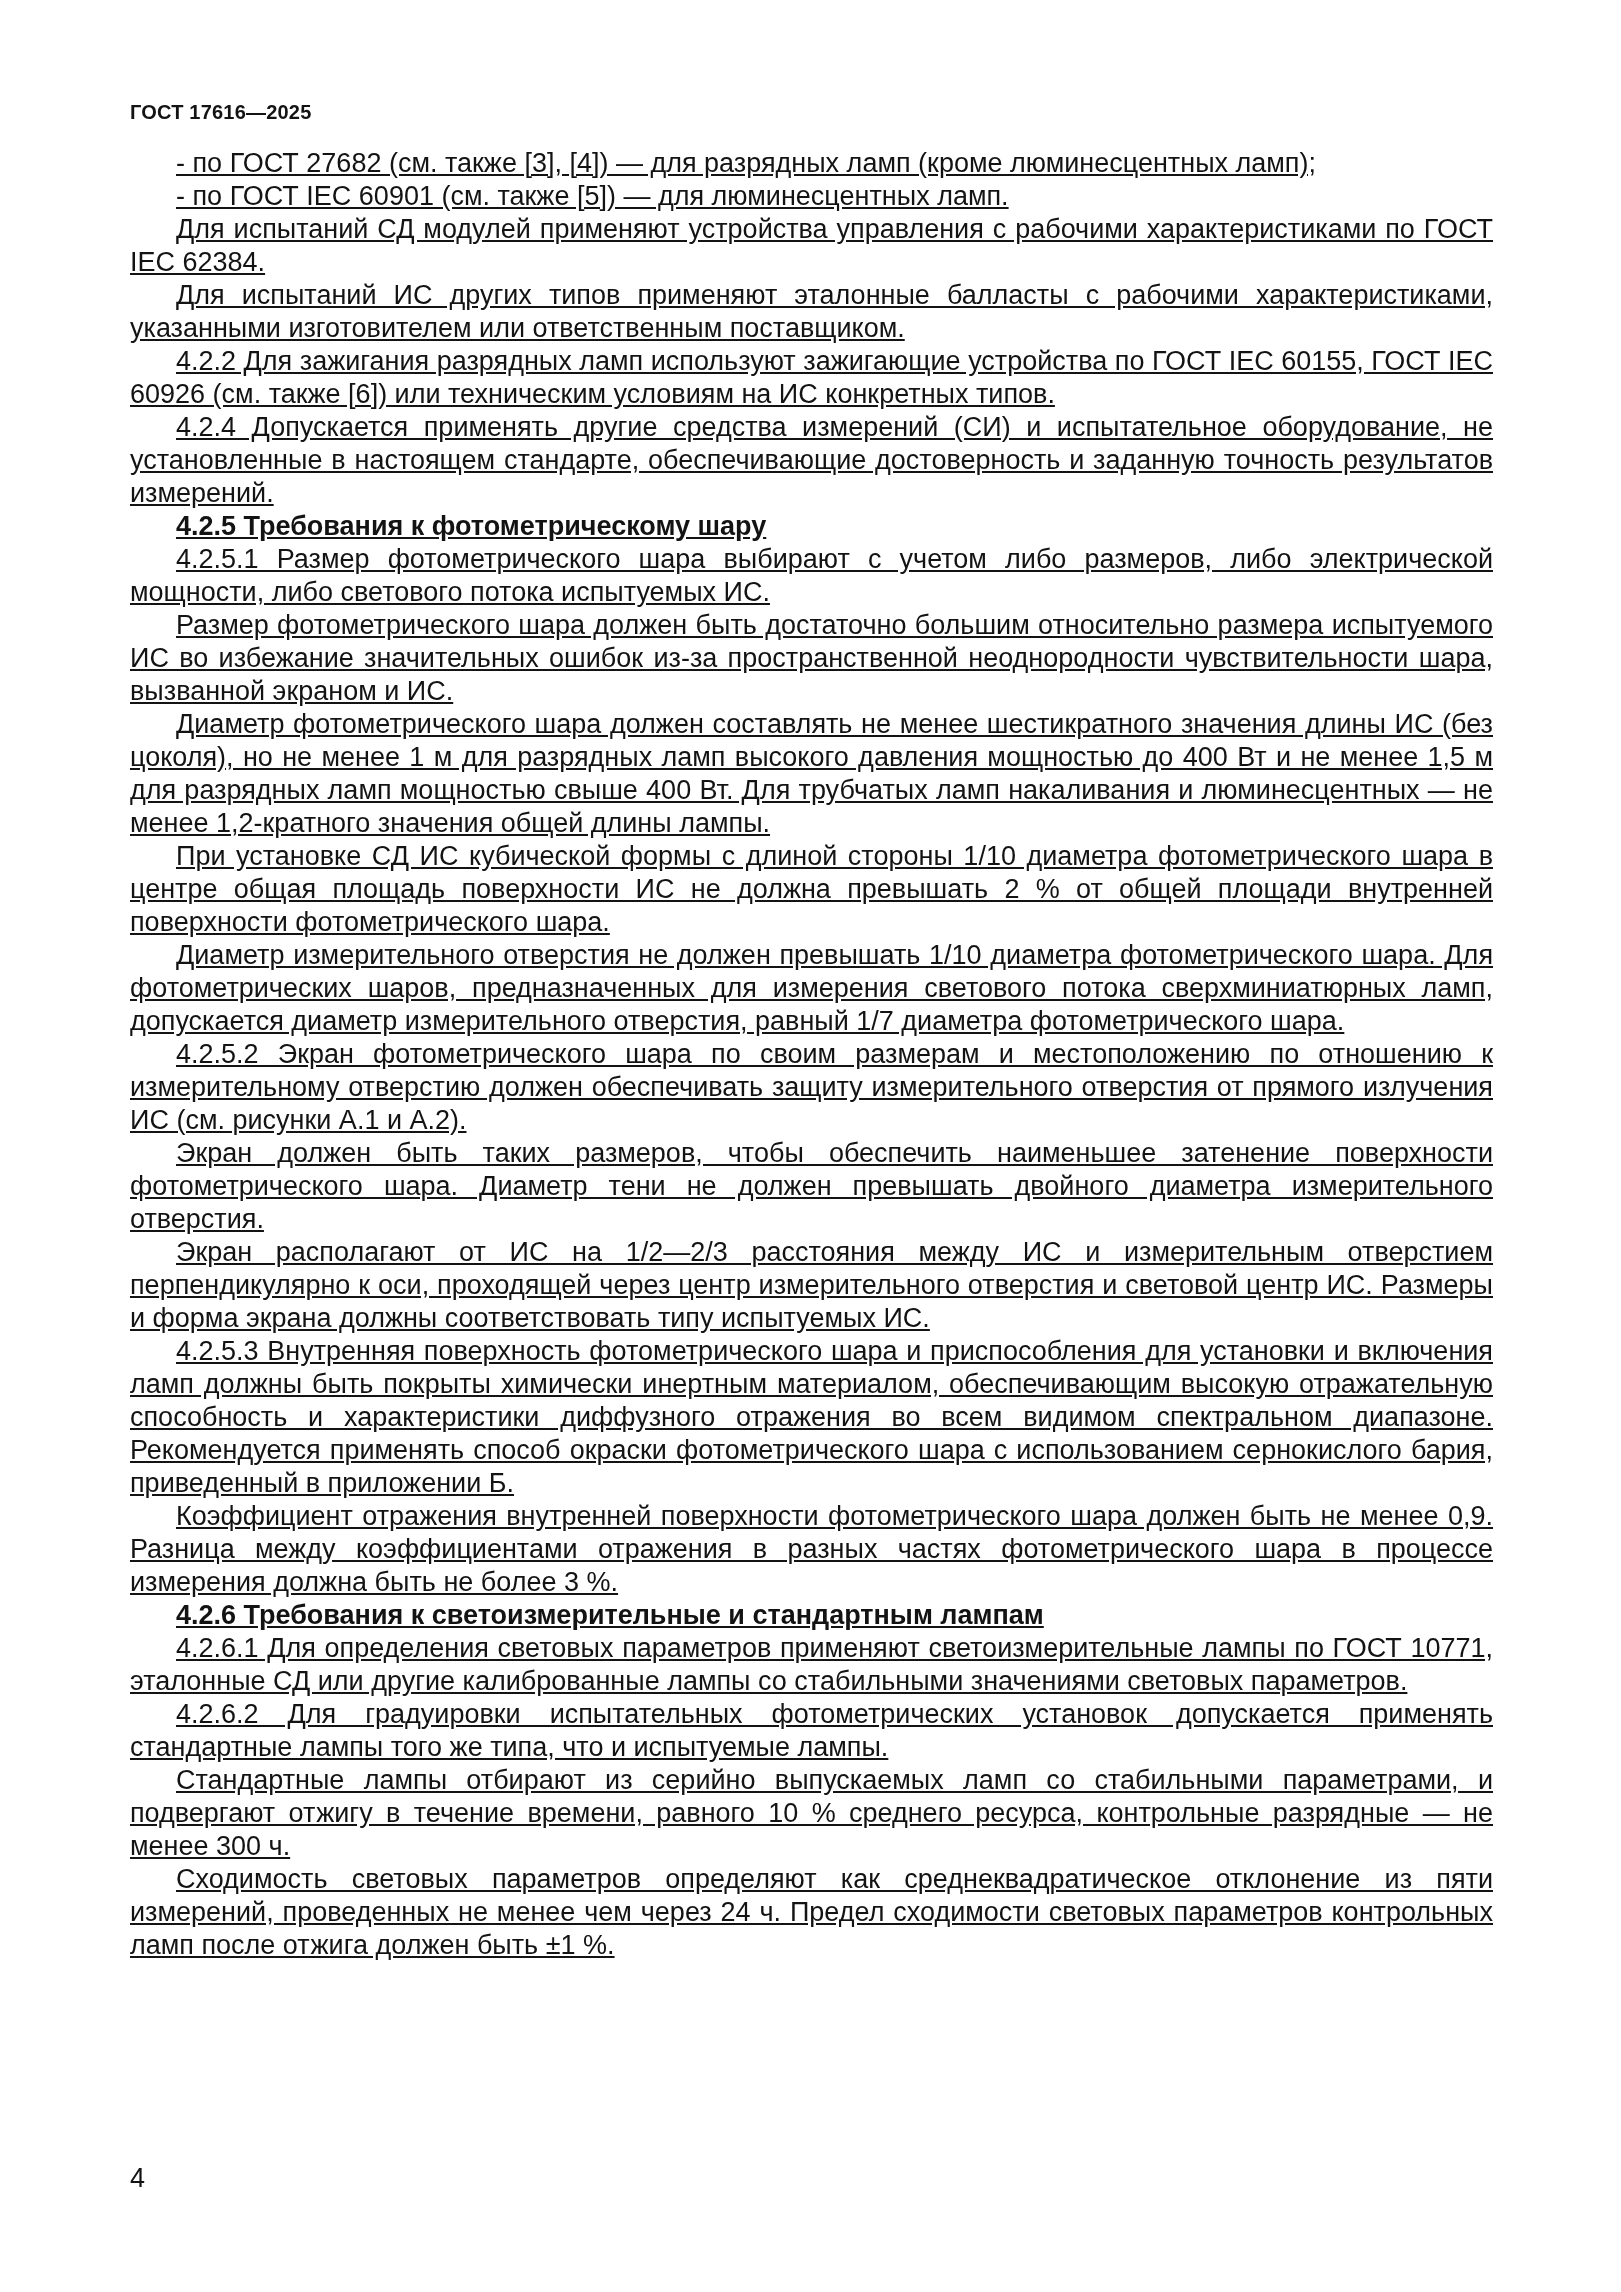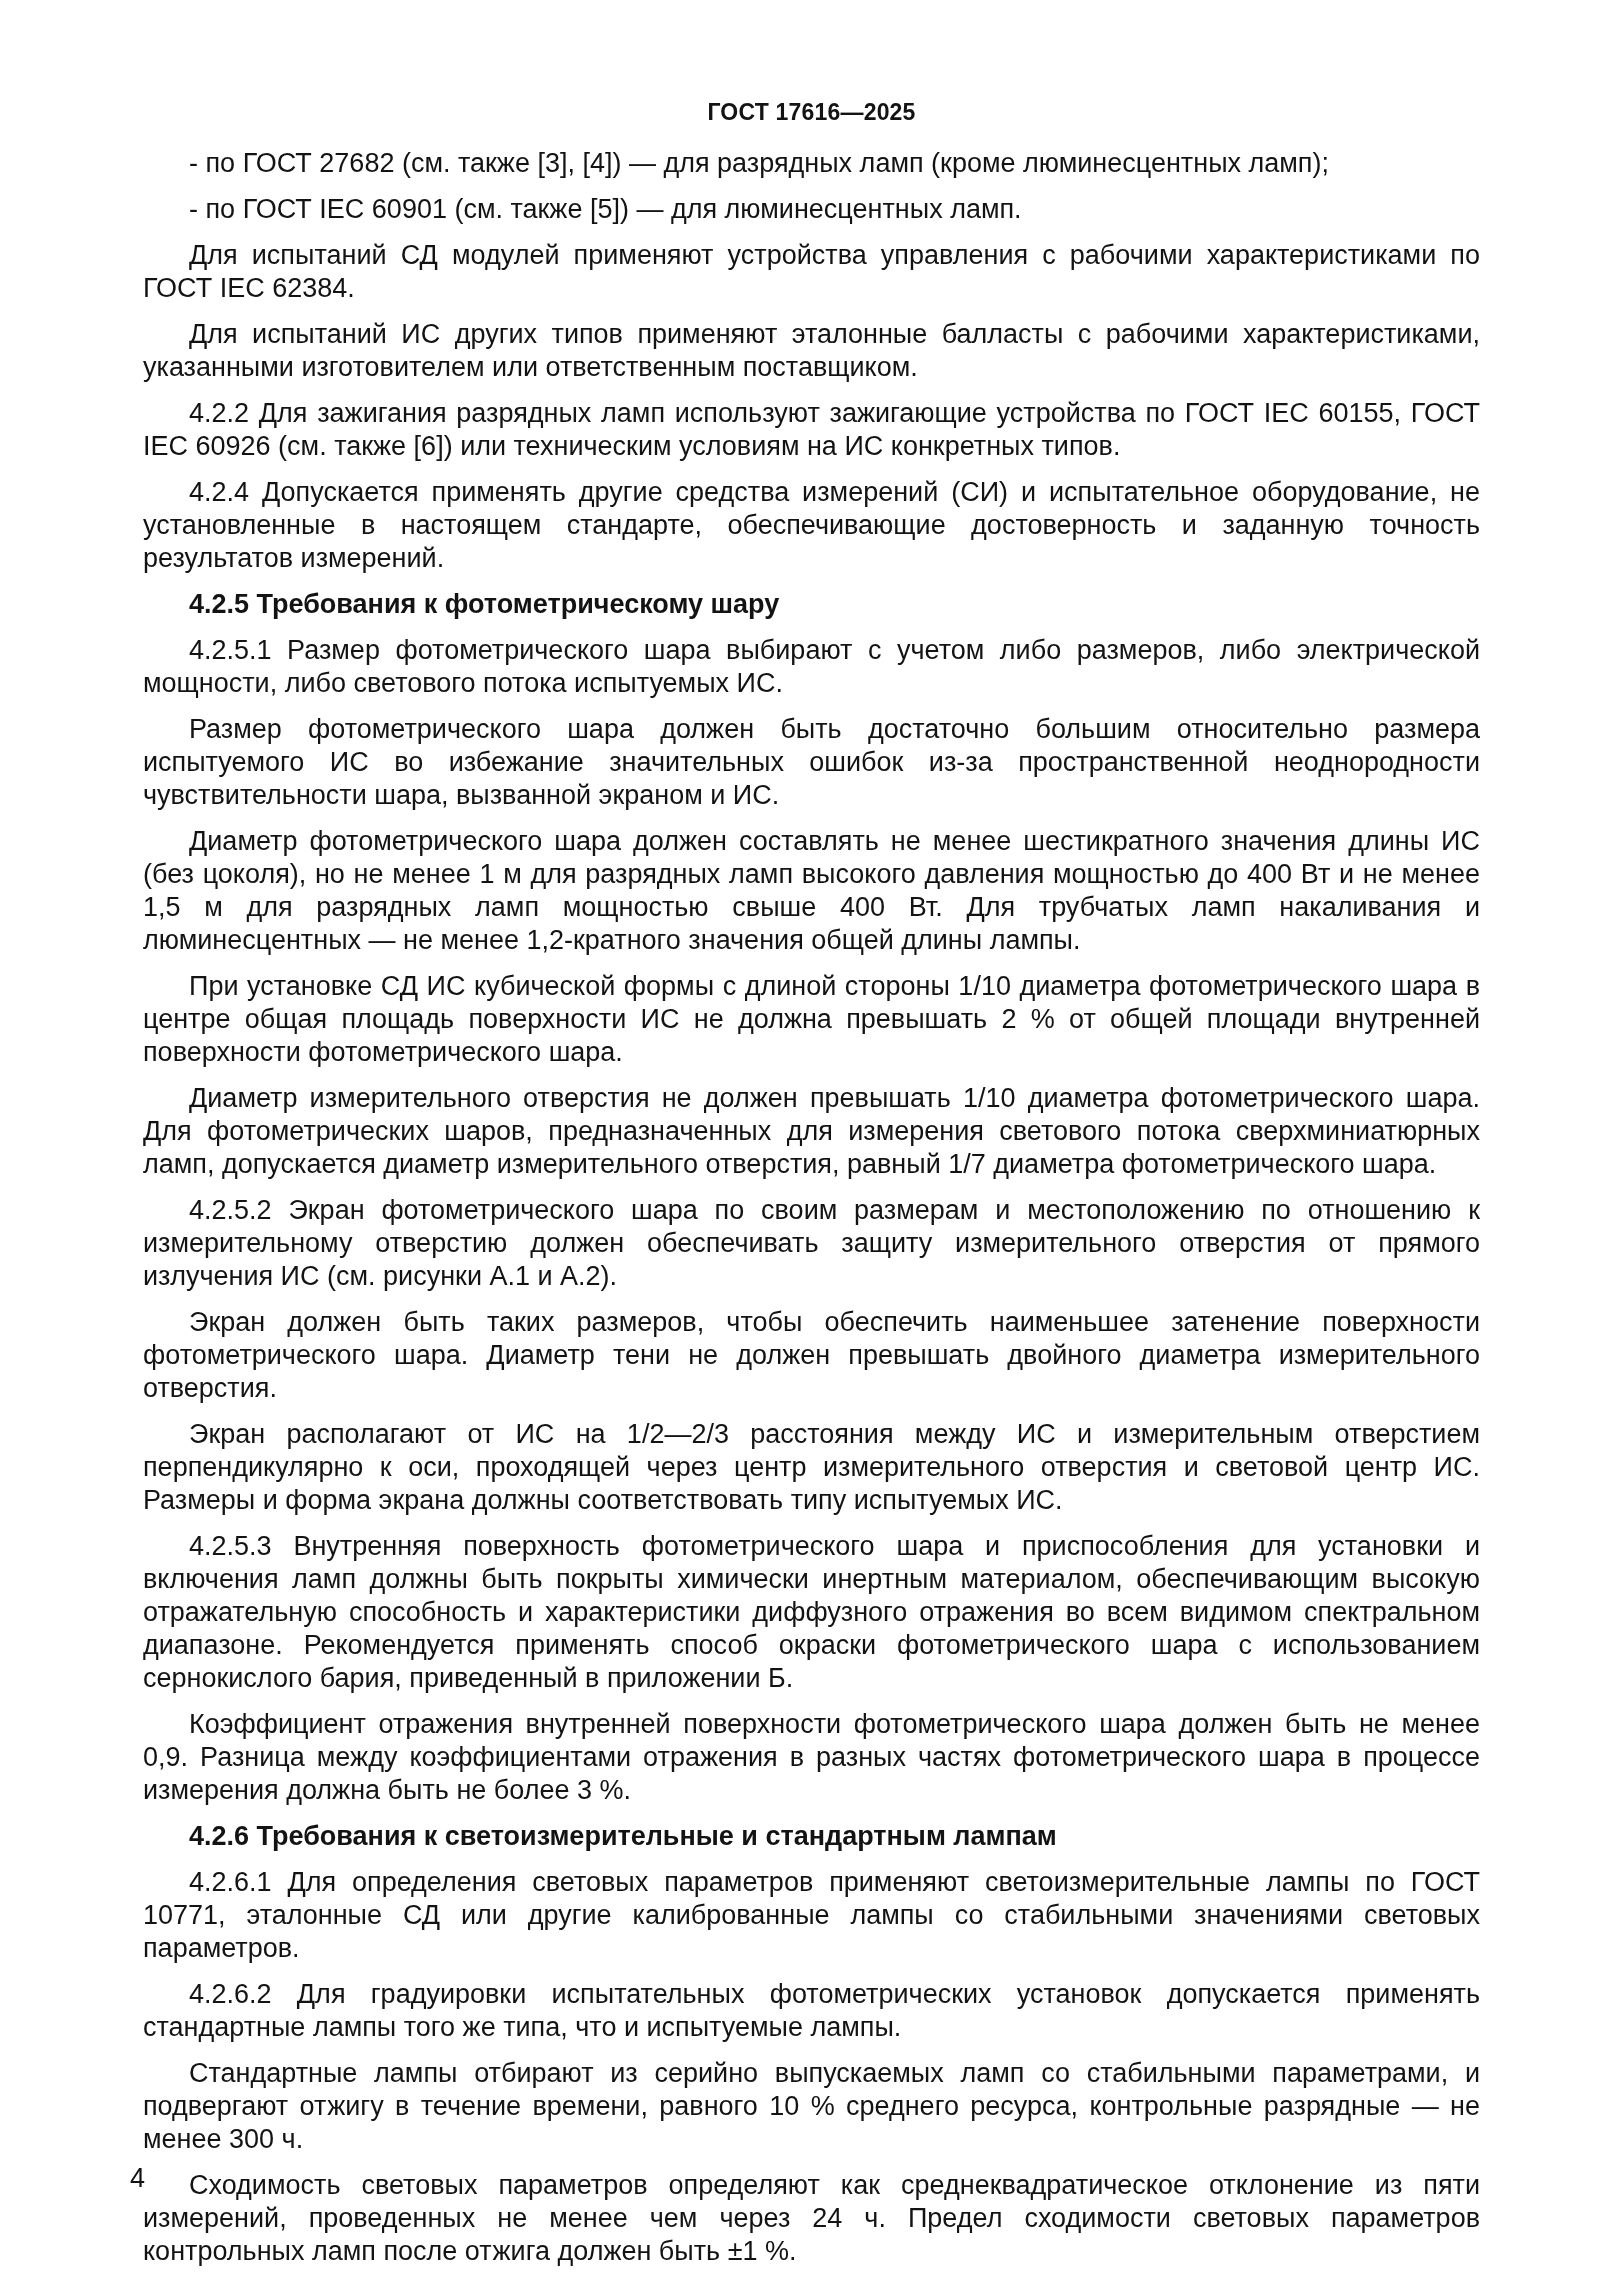--- a/index.html
+++ b/index.html
@@ -9,35 +9,35 @@
     width: 1621px;
     height: 2293px;
     margin: 0 auto;
     background: #ffffff;
     font-family: "Liberation Sans", sans-serif;
     color: #131313;
     padding: 96px 128px 0 130px;
     overflow: hidden;
   }
   .doc-header {
-    font-size: 23px;
+    font-size: 20px;
     line-height: 33px;
     font-weight: bold;
     letter-spacing: 0.2px;
-    text-align: center;
   }
   .doc-body {
     margin-top: 17.6px;
     font-size: 27px;
     line-height: 33px;
     text-align: justify;
   }
   .para {
     text-indent: 46px;
-    margin: 13px;
+    margin: 0;
+    text-decoration: underline;
   }
   .para.heading {
     font-weight: bold;
   }
   .page-footer {
     position: absolute;
     left: 130px;
     top: 2162px;
     font-size: 27px;
     line-height: 33px;

